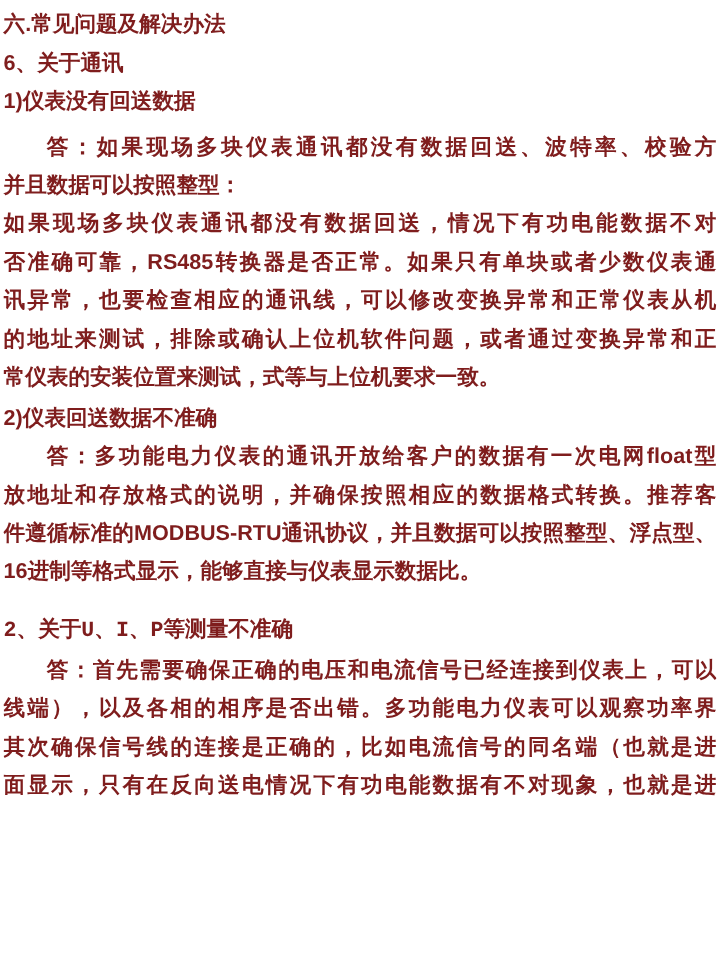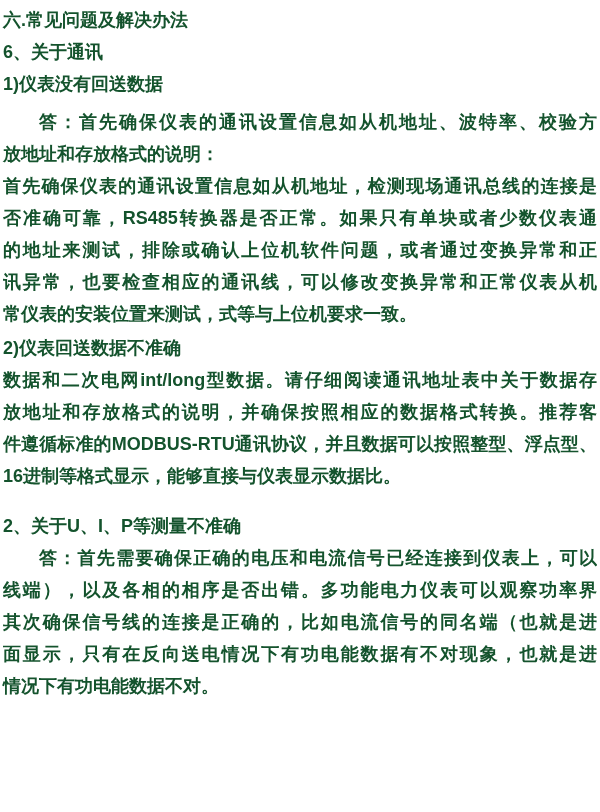--- a/index.html
+++ b/index.html
@@ -39,37 +39,36 @@
   .style-indent-justify {
     padding-left: 36px;
   }
   .style-plain {
     text-align: left;
   }
 </style>
 </head>
 <body style="background: rgb(255, 255, 255);">
 
-<div class="doc" style="color: #14532d;">
+<div class="doc" style="color: #7f1d1d;">
   <div>
       <div class="line style-plain">六.常见问题及解决办法</div>
       <div class="line style-plain">6、关于通讯</div>
       <div class="line style-plain">1)仪表没有回送数据</div>
-      <div class="line style-indent-justify" style="margin-top: 6px;">答：首先确保仪表的通讯设置信息如从机地址、波特率、校验方</div>
-      <div class="line style-plain">放地址和存放格式的说明：</div>
-      <div class="line style-justify">首先确保仪表的通讯设置信息如从机地址，检测现场通讯总线的连接是</div>
+      <div class="line style-indent-justify" style="margin-top: 6px;">答：如果现场多块仪表通讯都没有数据回送、波特率、校验方</div>
+      <div class="line style-plain">并且数据可以按照整型：</div>
+      <div class="line style-justify">如果现场多块仪表通讯都没有数据回送，情况下有功电能数据不对</div>
       <div class="line style-justify">否准确可靠，RS485转换器是否正常。如果只有单块或者少数仪表通</div>
+      <div class="line style-justify">讯异常，也要检查相应的通讯线，可以修改变换异常和正常仪表从机</div>
       <div class="line style-justify">的地址来测试，排除或确认上位机软件问题，或者通过变换异常和正</div>
-      <div class="line style-justify">讯异常，也要检查相应的通讯线，可以修改变换异常和正常仪表从机</div>
       <div class="line style-plain">常仪表的安装位置来测试，式等与上位机要求一致。</div>
       <div class="line style-plain" style="margin-top: 2px;">2)仪表回送数据不准确</div>
-      <div class="line style-justify">数据和二次电网int/long型数据。请仔细阅读通讯地址表中关于数据存</div>
+      <div class="line style-indent-justify">答：多功能电力仪表的通讯开放给客户的数据有一次电网float型</div>
       <div class="line style-justify">放地址和存放格式的说明，并确保按照相应的数据格式转换。推荐客</div>
       <div class="line style-justify">件遵循标准的MODBUS-RTU通讯协议，并且数据可以按照整型、浮点型、</div>
       <div class="line style-plain">16进制等格式显示，能够直接与仪表显示数据比。</div>
-      <div class="line style-plain" style="margin-top: 18px;">2、关于U、I、P等测量不准确</div>
+      <div class="line style-plain" style="margin-top: 18px; font-family: Liberation Mono, monospace;">2、关于U、I、P等测量不准确</div>
       <div class="line style-indent-justify">答：首先需要确保正确的电压和电流信号已经连接到仪表上，可以</div>
       <div class="line style-justify">线端），以及各相的相序是否出错。多功能电力仪表可以观察功率界</div>
       <div class="line style-justify">其次确保信号线的连接是正确的，比如电流信号的同名端（也就是进</div>
       <div class="line style-justify">面显示，只有在反向送电情况下有功电能数据有不对现象，也就是进</div>
-      <div class="line style-plain">情况下有功电能数据不对。</div>
     </div>
 </div>
 
 </body></html>

